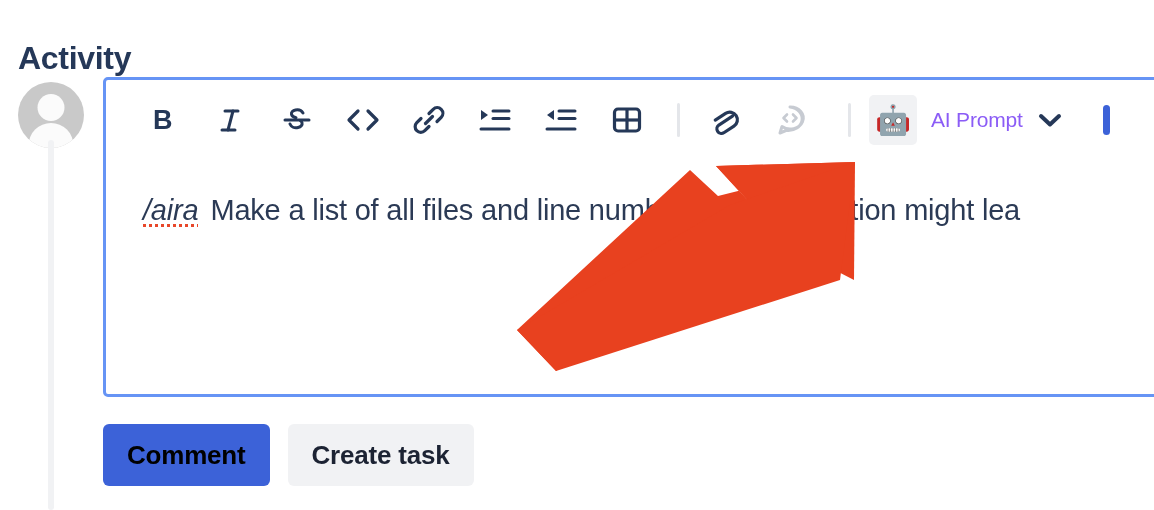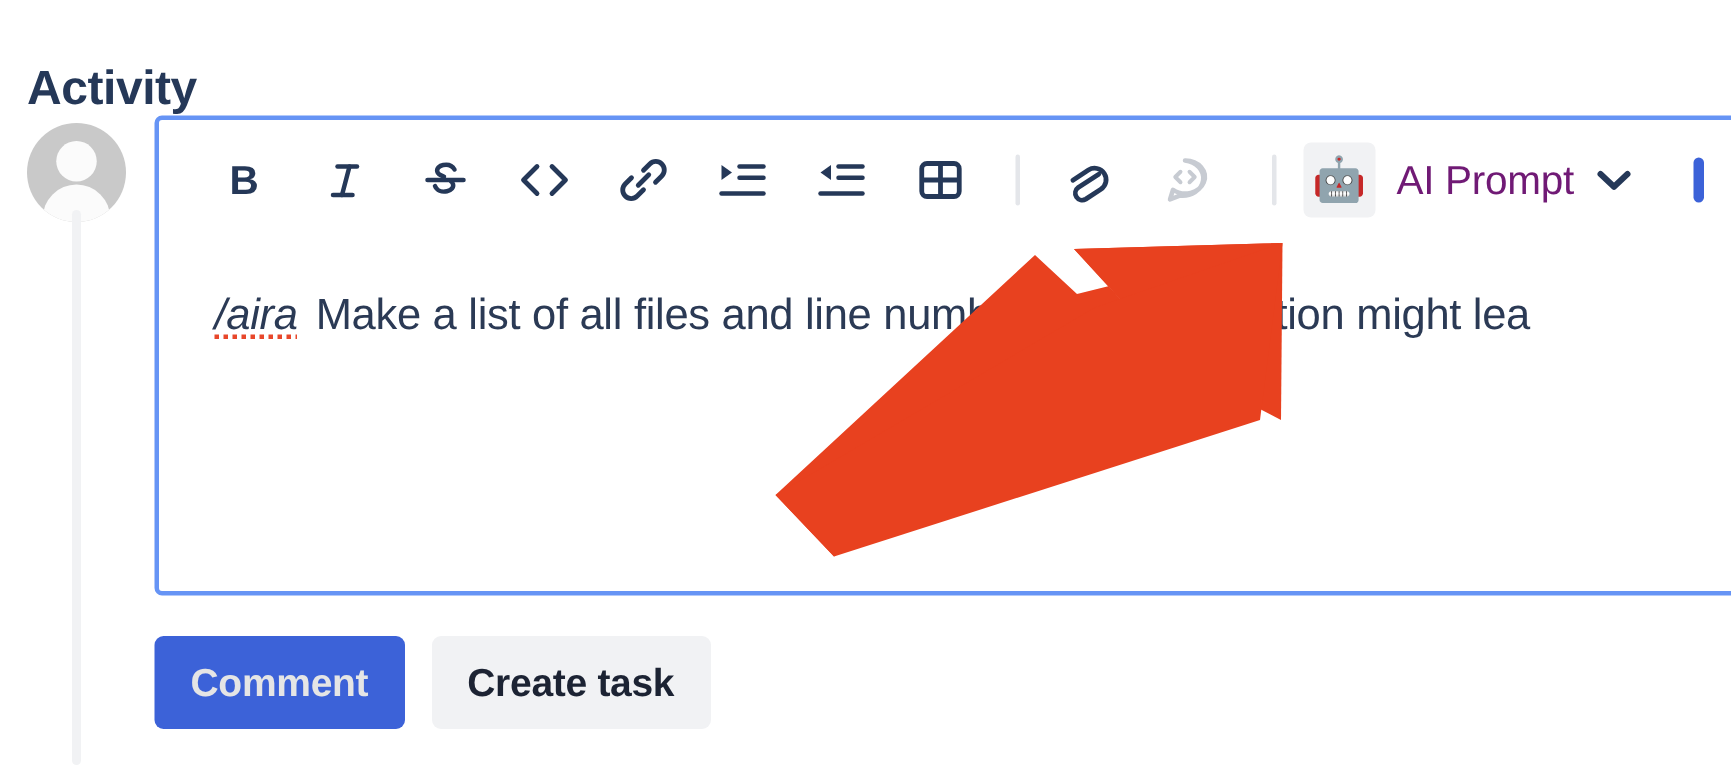--- a/index.html
+++ b/index.html
@@ -120,22 +120,22 @@
   .tb-btn.active-bg {
     background: #f1f2f4;
     width: 48px;
     height: 50px;
     font-size: 29px;
     line-height: 1;
     margin-right: 14px;
   }
 
   #ai-prompt-label {
-    font-size: 27px;
-    color: #701a75;
+    font-size: 21px;
+    color: #8b5cf6;
     letter-spacing: -0.2px;
     white-space: nowrap;
     flex: 0 0 auto;
   }
   #ai-prompt-chevron {
     margin-left: 14px;
     flex: 0 0 auto;
     display: flex;
     align-items: center;
   }
@@ -171,21 +171,21 @@
   
   #actions {
     position: absolute;
     left: 103px;
     top: 424px;
     display: flex;
     align-items: center;
   }
   #comment-button {
     background: #3c62d8;
-    color: #e5e5e5;
+    color: #000000;
     font-size: 26px;
     font-weight: bold;
     letter-spacing: -0.2px;
     border: none;
     border-radius: 6px;
     padding: 16px 24px;
     font-family: "Liberation Sans", sans-serif;
     line-height: 30px;
   }
   #create-task-button {

